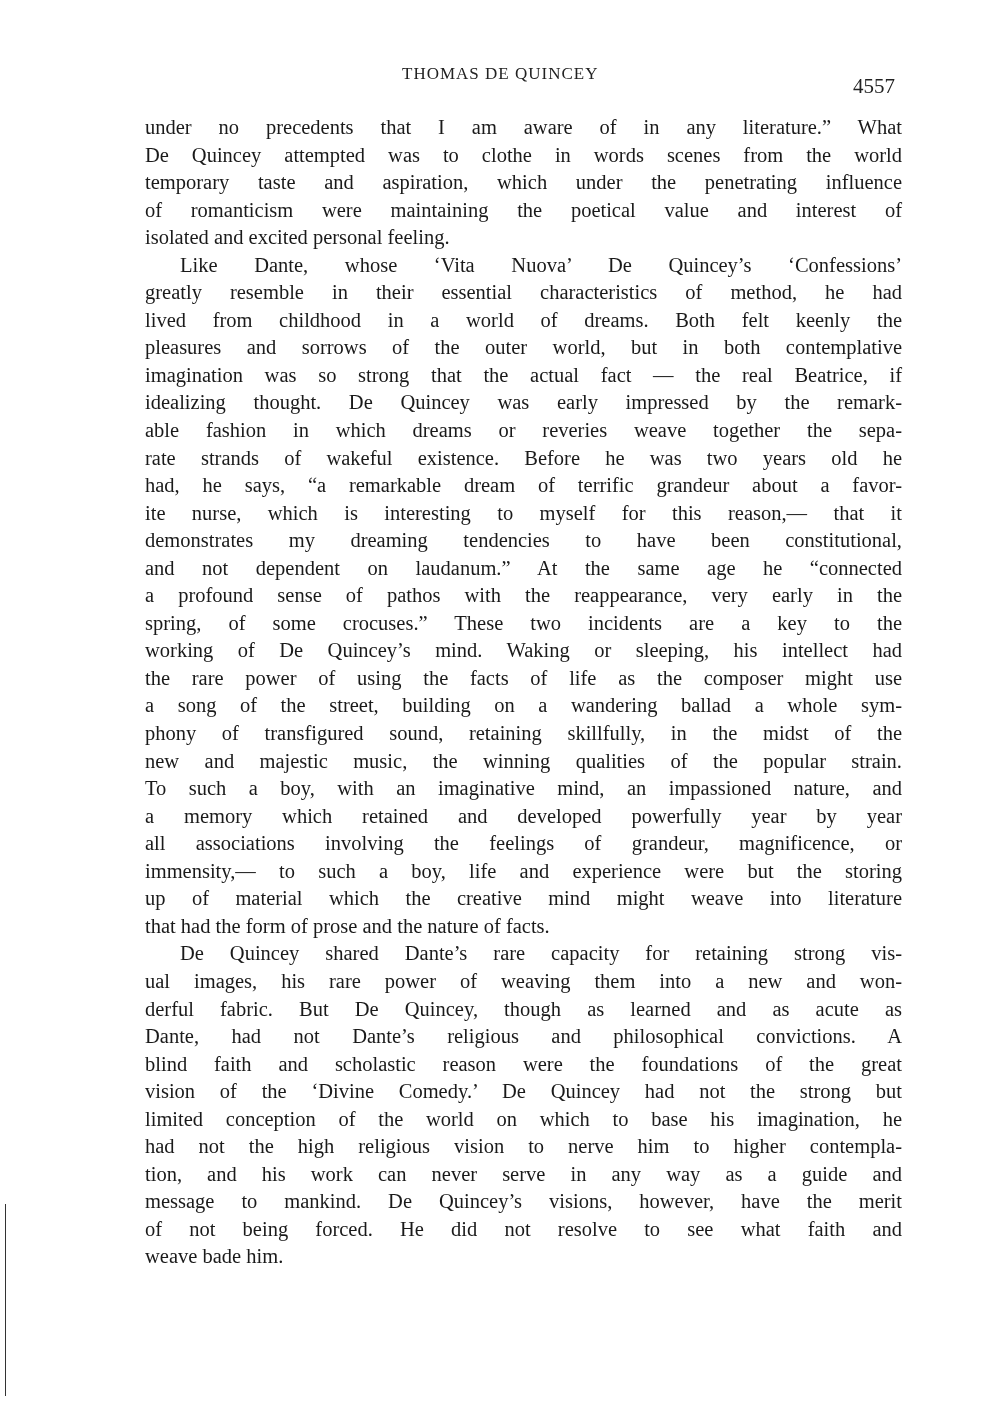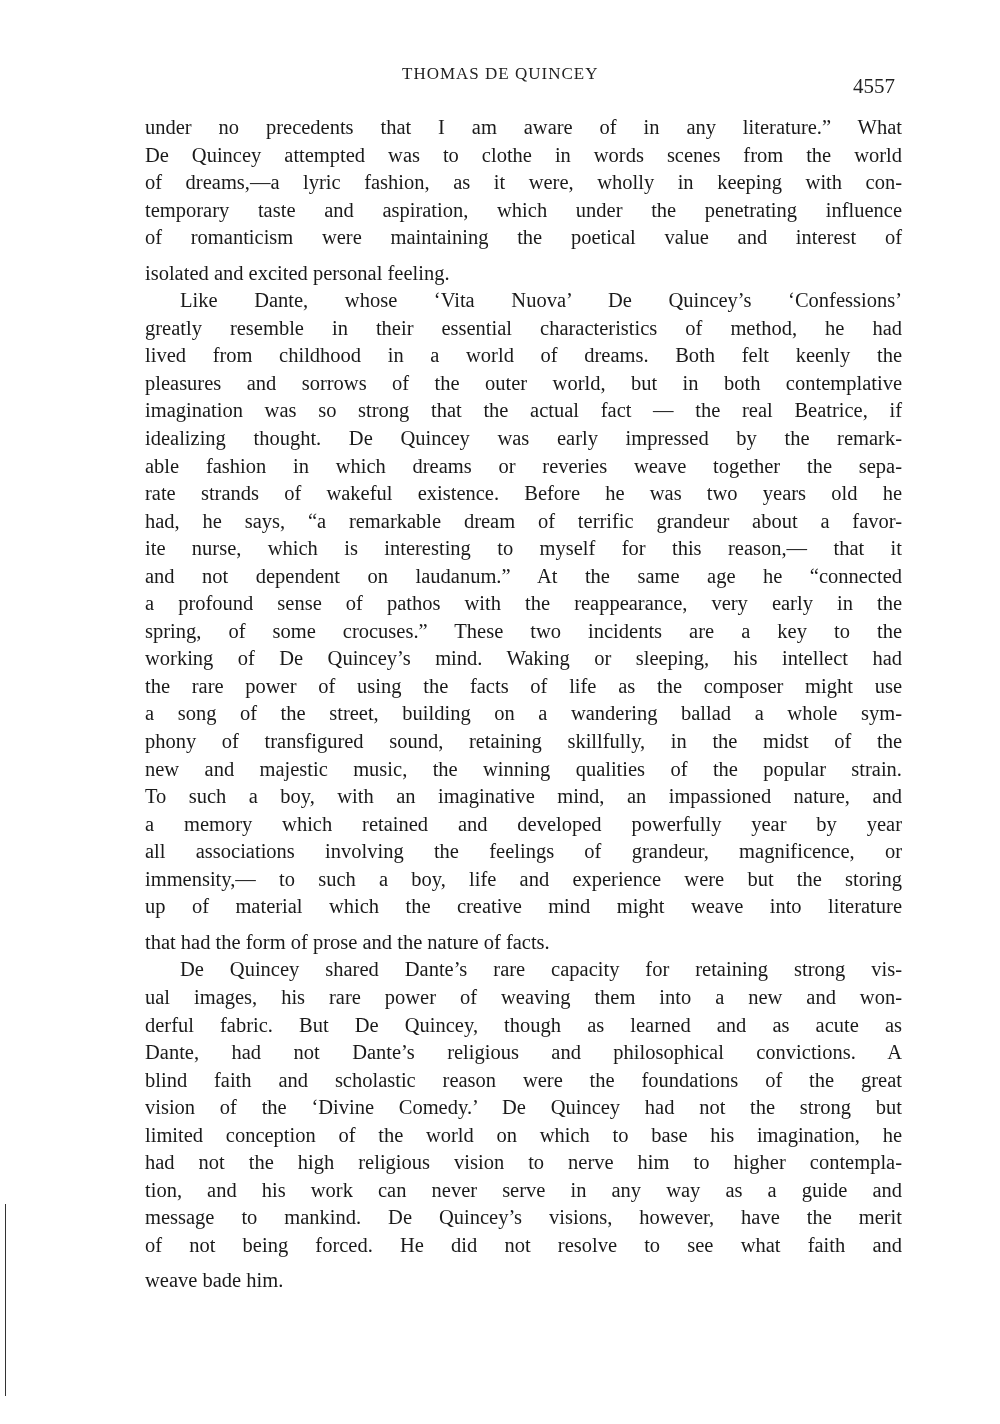--- a/index.html
+++ b/index.html
@@ -41,21 +41,20 @@
     .line {
       display: block;
       height: 27.55px;
       line-height: 27.55px;
       white-space: nowrap;
       text-align: justify;
       text-align-last: justify;
     }
     .line.last {
       text-align-last: left;
-      margin-top: 8px;
     }
     .line.indent {
       padding-left: 35px;
     }
     .margin-rule {
       position: absolute;
       left: 5px;
       top: 1204px;
       width: 1px;
       height: 192px;
@@ -65,36 +64,36 @@
 </head>
 <body>
 
 <div class="running-head">THOMAS DE QUINCEY</div>
 <div class="page-number">4557</div>
 
 <div class="body-text" id="body-text">
     <div>
       <span class="line">under no precedents that I am aware of in any literature.” What</span>
       <span class="line">De Quincey attempted was to clothe in words scenes from the world</span>
-      <span class="line">of dreams,—a lyric fashion, as it were, wholly in keeping with con-</span>
       <span class="line">temporary taste and aspiration, which under the penetrating influence</span>
       <span class="line">of romanticism were maintaining the poetical value and interest of</span>
       <span class="line last">isolated and excited personal feeling.</span>
     </div>
     <div>
       <span class="line indent">Like Dante, whose ‘Vita Nuova’ De Quincey’s ‘Confessions’</span>
       <span class="line">greatly resemble in their essential characteristics of method, he had</span>
       <span class="line">lived from childhood in a world of dreams.  Both felt keenly the</span>
       <span class="line">pleasures and sorrows of the outer world, but in both contemplative</span>
       <span class="line">imagination was so strong that the actual fact — the real Beatrice, if</span>
       <span class="line">idealizing thought.  De Quincey was early impressed by the remark-</span>
       <span class="line">able fashion in which dreams or reveries weave together the sepa-</span>
       <span class="line">rate strands of wakeful existence.  Before he was two years old he</span>
       <span class="line">had, he says, “a remarkable dream of terrific grandeur about a favor-</span>
       <span class="line">ite nurse, which is interesting to myself for this reason,— that it</span>
+      <span class="line">demonstrates my dreaming tendencies to have been constitutional,</span>
       <span class="line">and not dependent on laudanum.”  At the same age he “connected</span>
       <span class="line">a profound sense of pathos with the reappearance, very early in the</span>
       <span class="line">spring, of some crocuses.”  These two incidents are a key to the</span>
       <span class="line">working of De Quincey’s mind.  Waking or sleeping, his intellect had</span>
       <span class="line">the rare power of using the facts of life as the composer might use</span>
       <span class="line">a song of the street, building on a wandering ballad a whole sym-</span>
       <span class="line">phony of transfigured sound, retaining skillfully, in the midst of the</span>
       <span class="line">new and majestic music, the winning qualities of the popular strain.</span>
       <span class="line">To such a boy, with an imaginative mind, an impassioned nature, and</span>
       <span class="line">a memory which retained and developed powerfully year by year</span>

